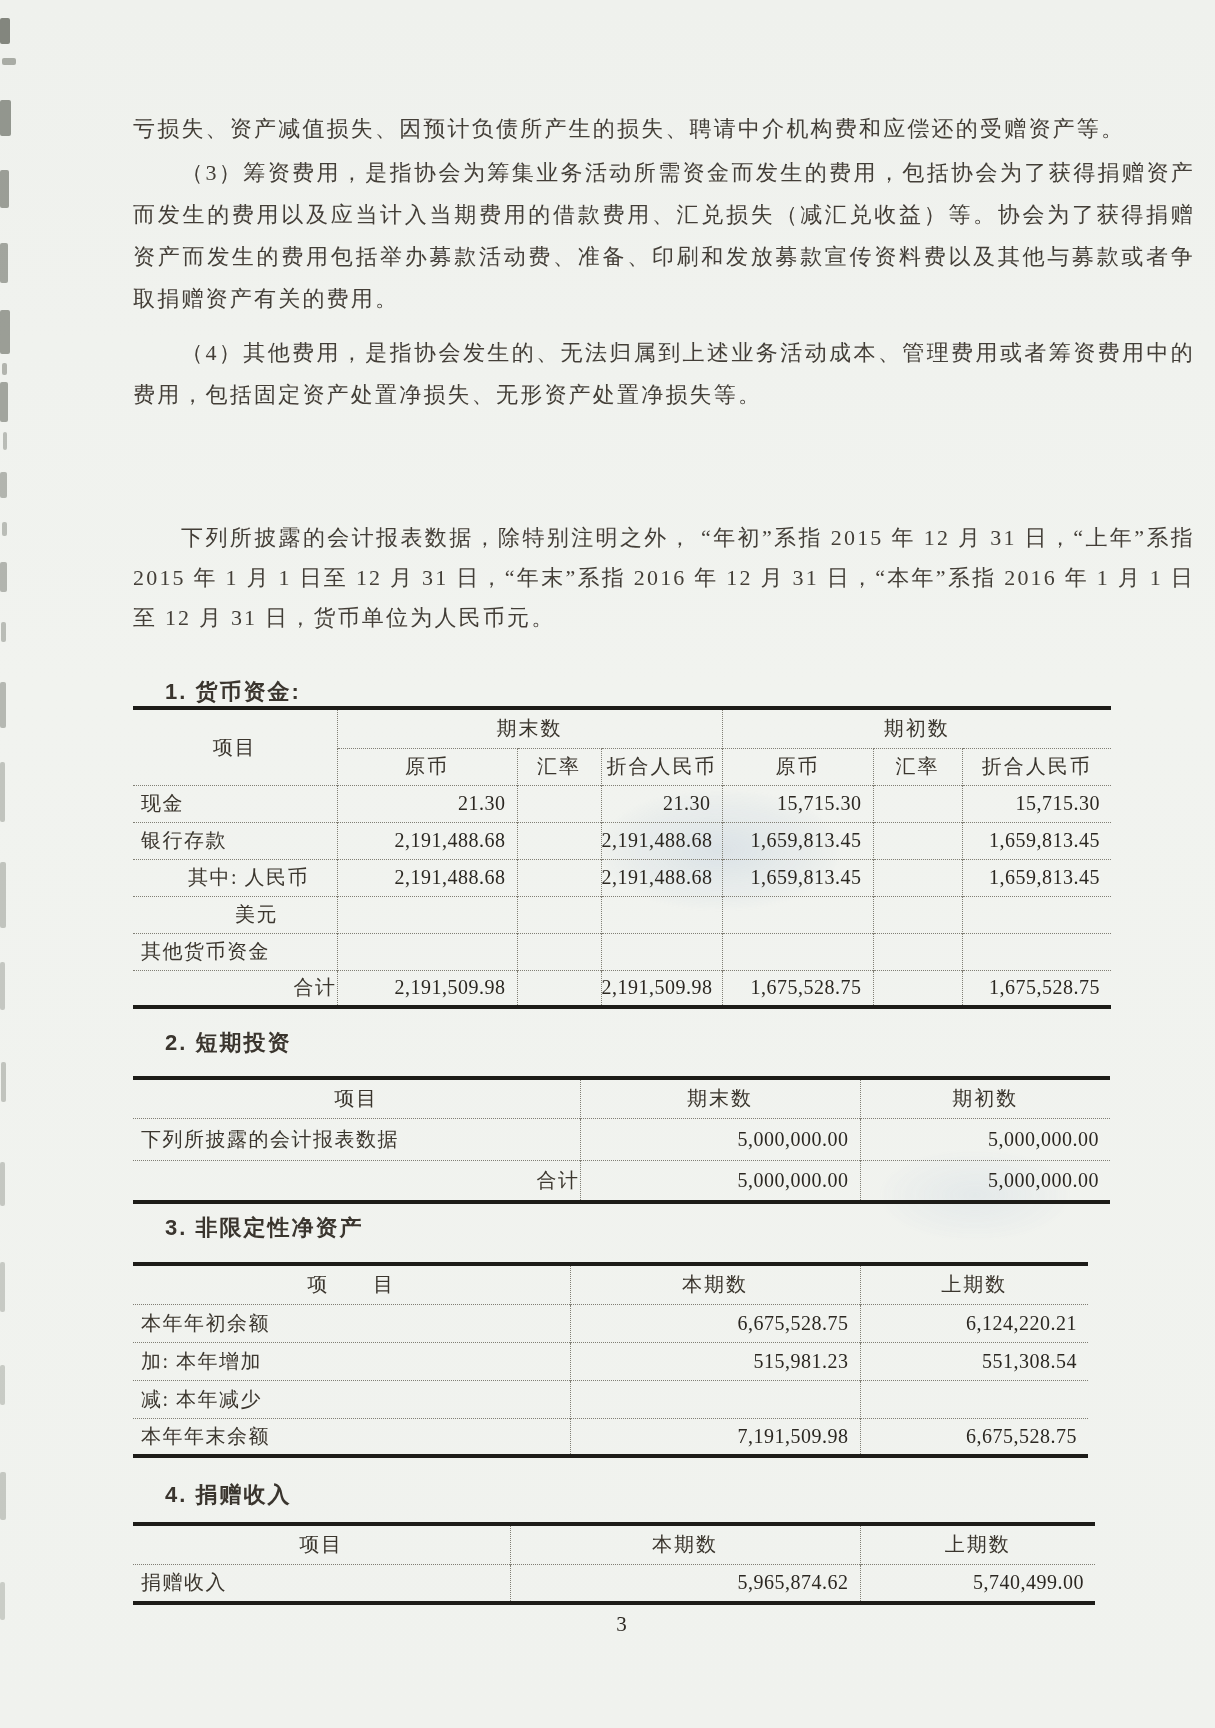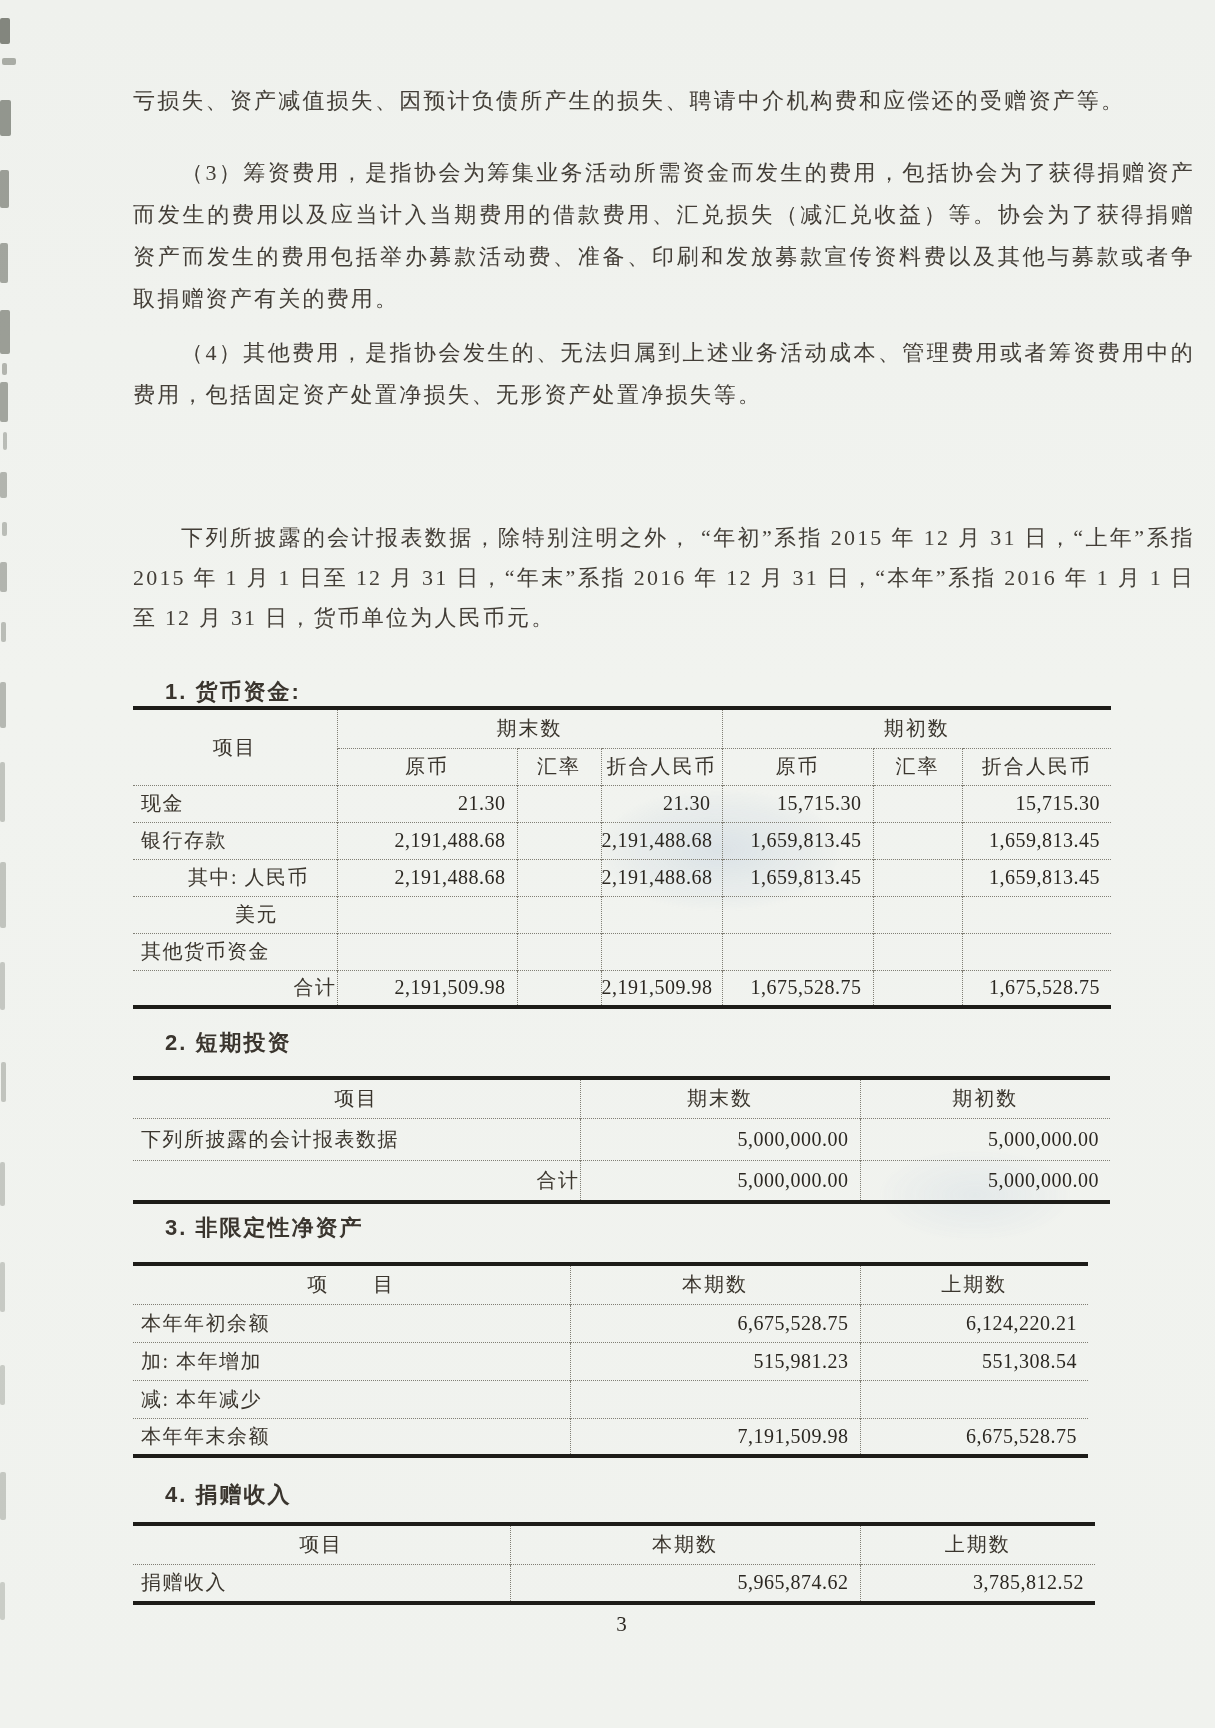--- a/index.html
+++ b/index.html
@@ -102,21 +102,21 @@
   <div class="smudge" style="left:1px;top:1062px;width:5px;height:40px;opacity:.3;"></div>
   <div class="smudge" style="left:0;top:1162px;width:5px;height:44px;opacity:.28;"></div>
   <div class="smudge" style="left:0;top:1262px;width:5px;height:50px;opacity:.26;"></div>
   <div class="smudge" style="left:0;top:1365px;width:5px;height:40px;opacity:.25;"></div>
   <div class="smudge" style="left:0;top:1472px;width:6px;height:48px;opacity:.27;"></div>
   <div class="smudge" style="left:0;top:1582px;width:5px;height:38px;opacity:.24;"></div>
 
   <div class="stamp" style="left:600px;top:790px;width:240px;height:120px;"></div>
   <div class="stamp" style="left:880px;top:1150px;width:190px;height:90px;opacity:.6;"></div>
 
-  <p class="body" style="top:80px;">亏损失、资产减值损失、因预计负债所产生的损失、聘请中介机构费和应偿还的受赠资产等。</p>
+  <p class="body" style="top:108px;">亏损失、资产减值损失、因预计负债所产生的损失、聘请中介机构费和应偿还的受赠资产等。</p>
   <p class="body ind" style="top:152px;">（3）筹资费用，是指协会为筹集业务活动所需资金而发生的费用，包括协会为了获得捐赠资产而发生的费用以及应当计入当期费用的借款费用、汇兑损失（减汇兑收益）等。协会为了获得捐赠资产而发生的费用包括举办募款活动费、准备、印刷和发放募款宣传资料费以及其他与募款或者争取捐赠资产有关的费用。</p>
   <p class="body ind" style="top:332px;">（4）其他费用，是指协会发生的、无法归属到上述业务活动成本、管理费用或者筹资费用中的费用，包括固定资产处置净损失、无形资产处置净损失等。</p>
   <p class="body intro ind" style="top:518px;">下列所披露的会计报表数据，除特别注明之外，  “年初”系指 2015 年 12 月 31 日，“上年”系指 2015 年 1 月 1 日至 12 月 31 日，“年末”系指 2016 年 12 月 31 日，“本年”系指 2016 年 1 月 1 日至 12 月 31 日，货币单位为人民币元。</p>
 
   <h4 class="sec-h" style="top:677px;">1. 货币资金:</h4>
   <table class="t" id="t1" style="top:706px;width:978px;">
     <colgroup>
       <col style="width:204px">
         <col style="width:180px">
         <col style="width:84px">
@@ -275,20 +275,20 @@
       <tr>
         <th class="fc">项目</th>
         <th>本期数</th>
         <th>上期数</th>
       </tr>
     </thead>
     <tbody>
         <tr>
           <td class="lbl fc">捐赠收入</td>
           <td class="val">5,965,874.62</td>
-          <td class="val">3,785,812.52</td>
+          <td class="val">5,740,499.00</td>
         </tr>
       </tbody>
   </table>
 
   <div id="pagenum">3</div>
 
 </div>
 
 </body></html>

